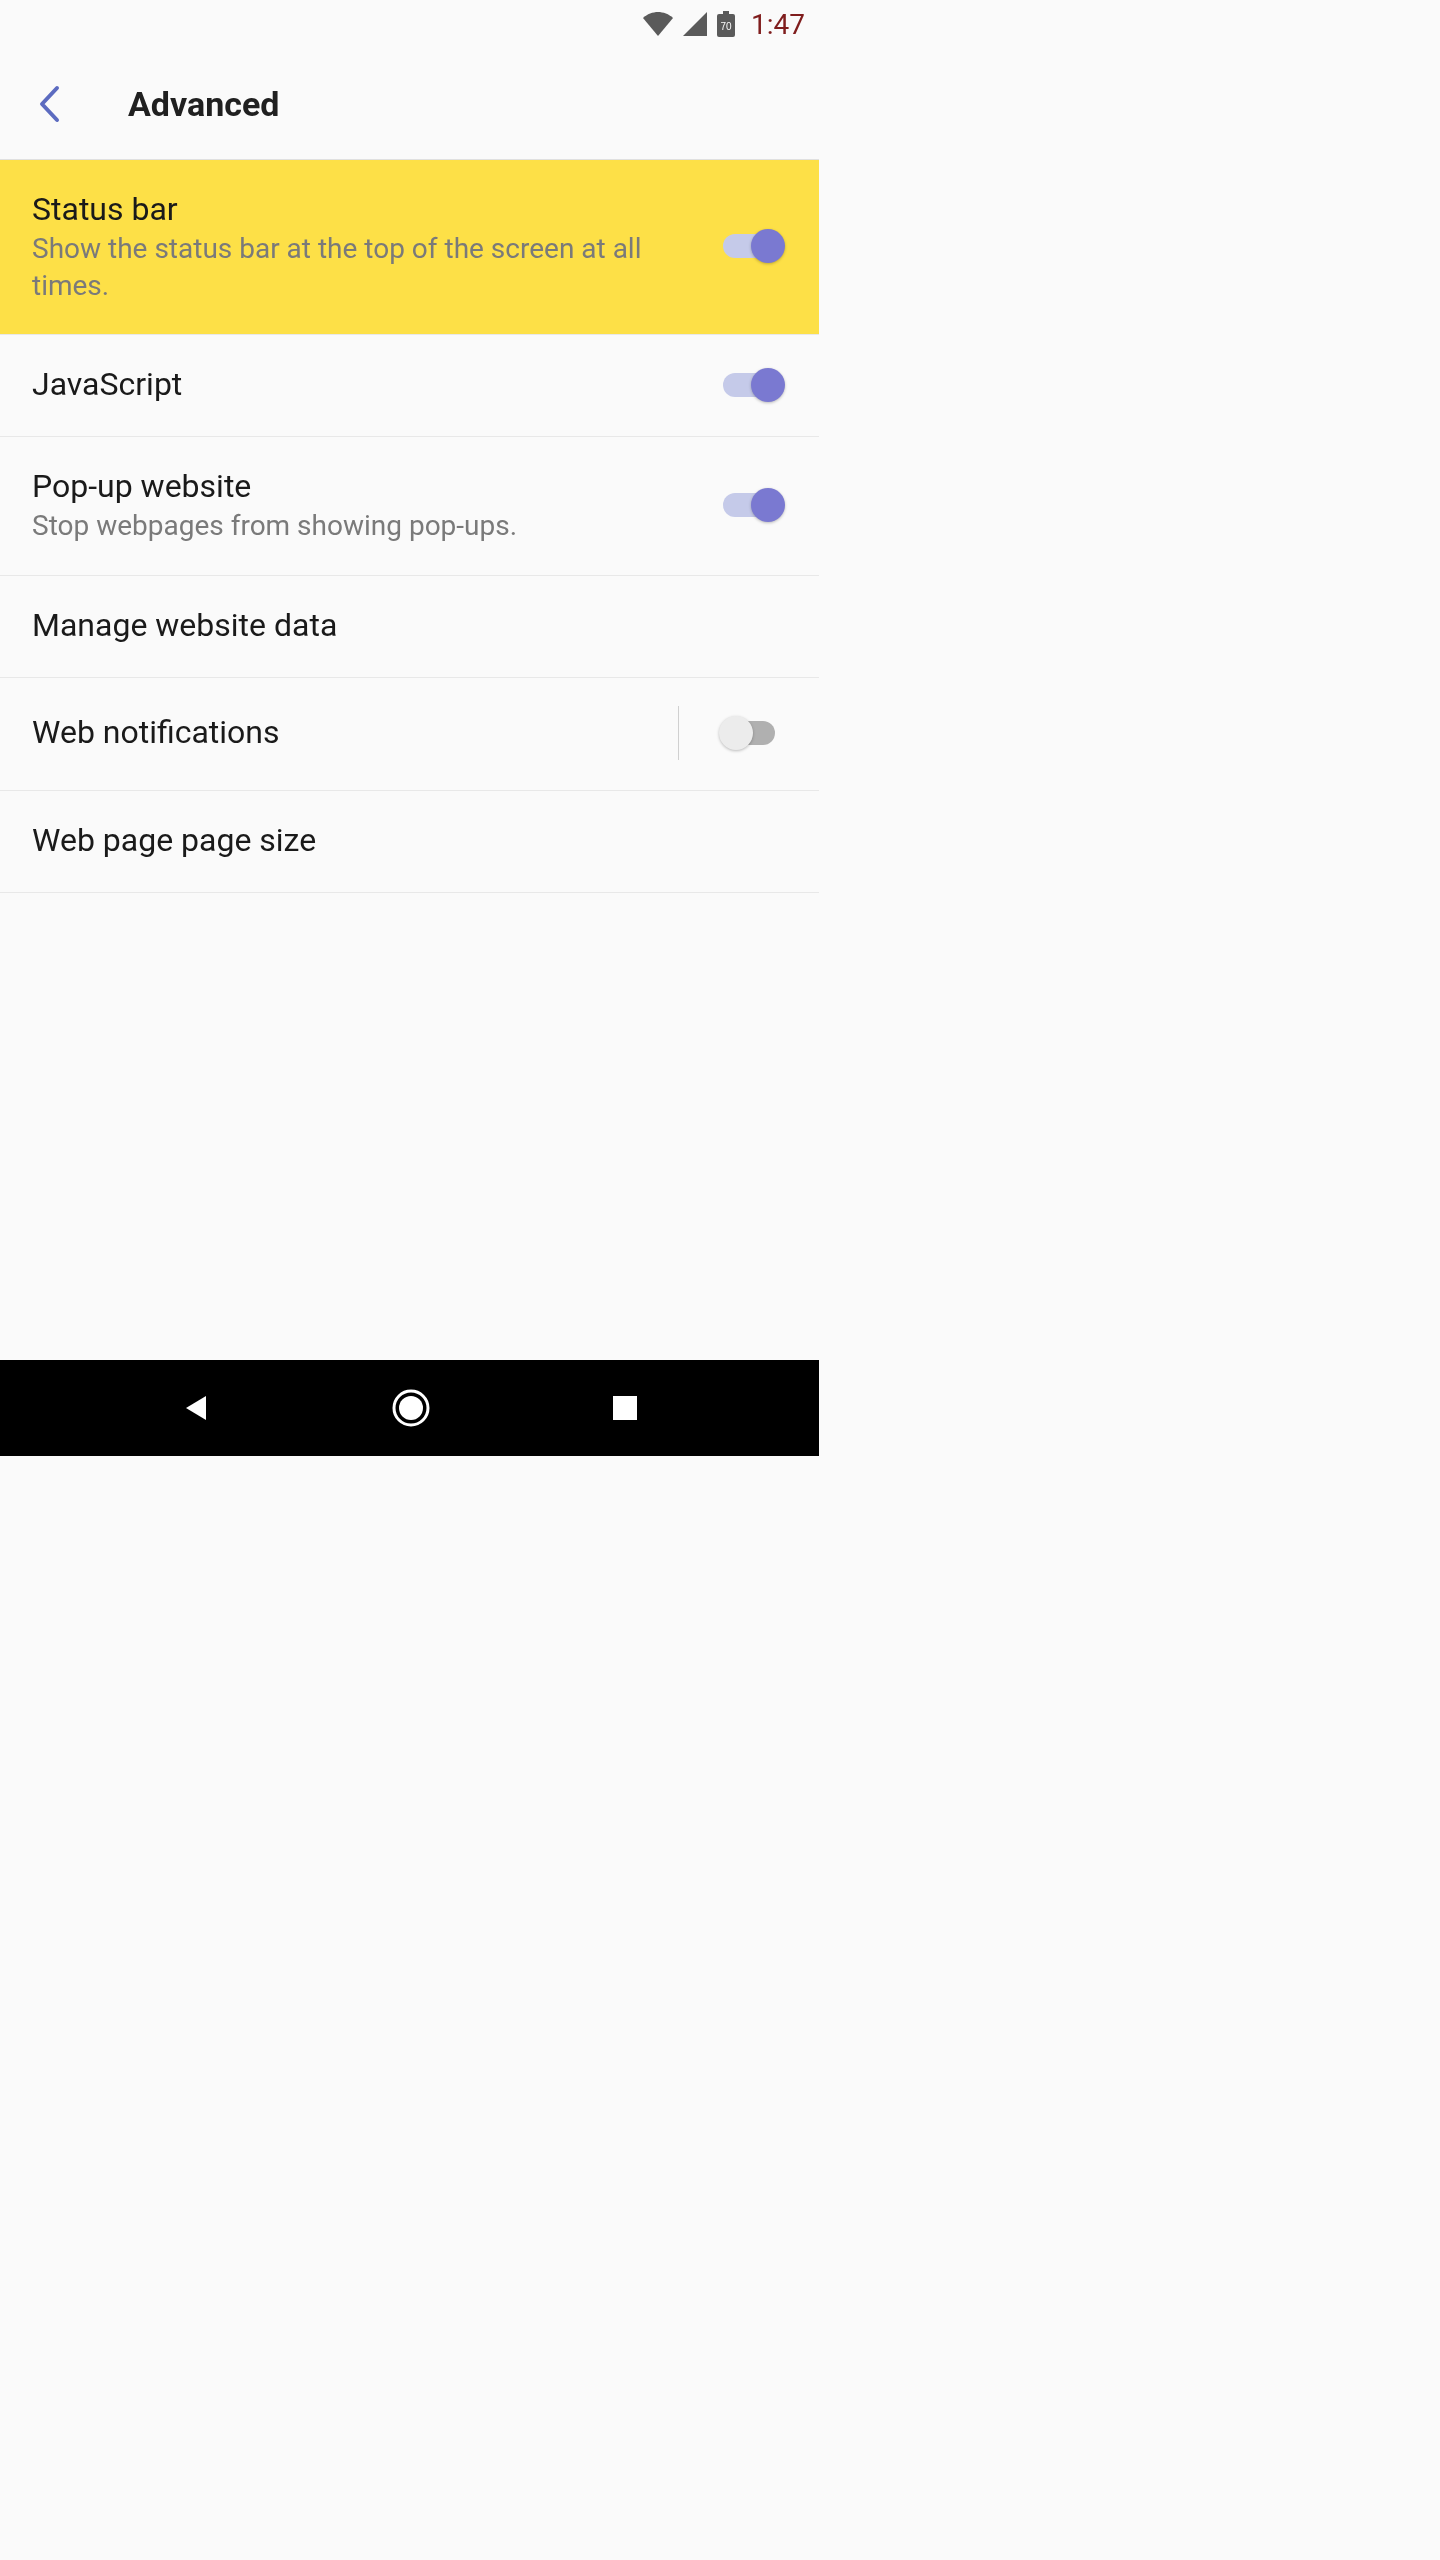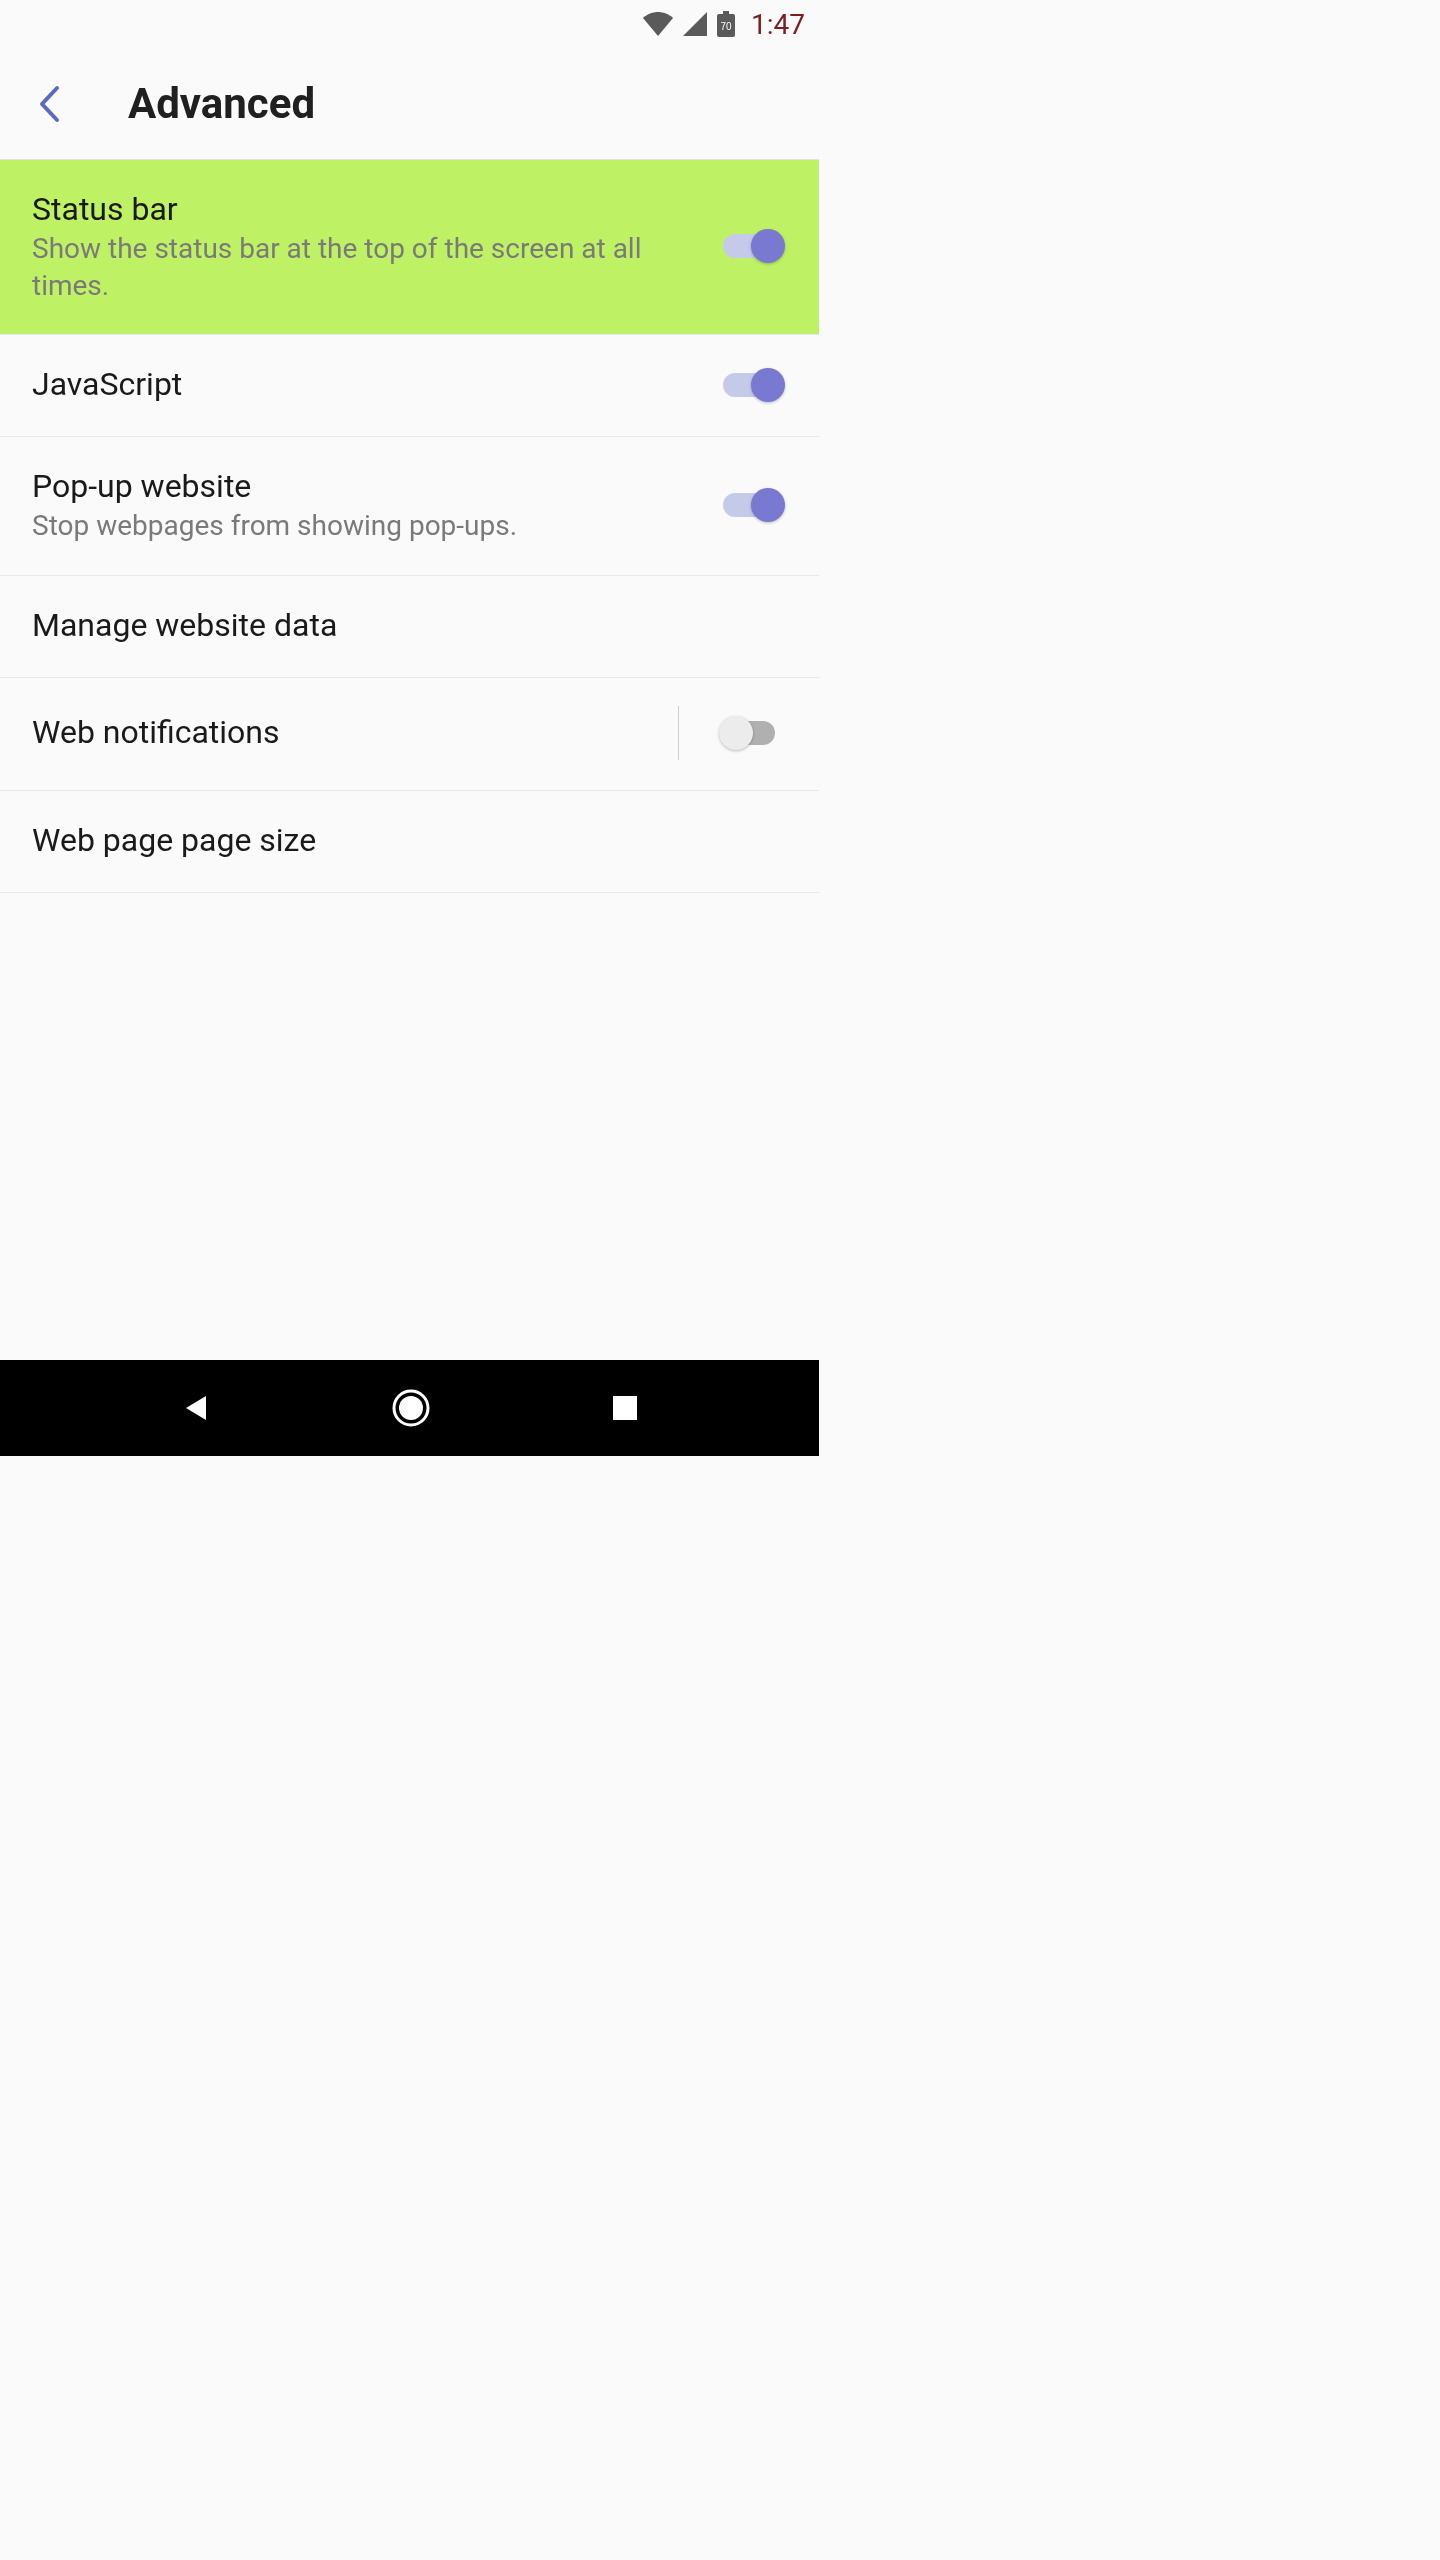--- a/index.html
+++ b/index.html
@@ -44,33 +44,33 @@
     }
     .back-button {
       width: 38px;
       height: 38px;
       display: flex;
       align-items: center;
       justify-content: center;
       margin-right: 60px;
     }
     .app-title {
-      font-size: 42px;
+      font-size: 34px;
       font-weight: 700;
       color: #202020;
     }
     .setting-row {
       display: flex;
       align-items: center;
       padding: 28px 32px 30px 32px;
       border-bottom: 1px solid #e8e8e8;
       background: #fafafa;
     }
     .setting-row.highlighted {
-      background: #bef264;
+      background: #fde047;
       gap: 8px;
     }
     .setting-text {
       flex: 1;
       min-width: 0;
     }
     .setting-title {
       font-size: 32px;
       color: #1a1a1a;
       font-weight: 400;

